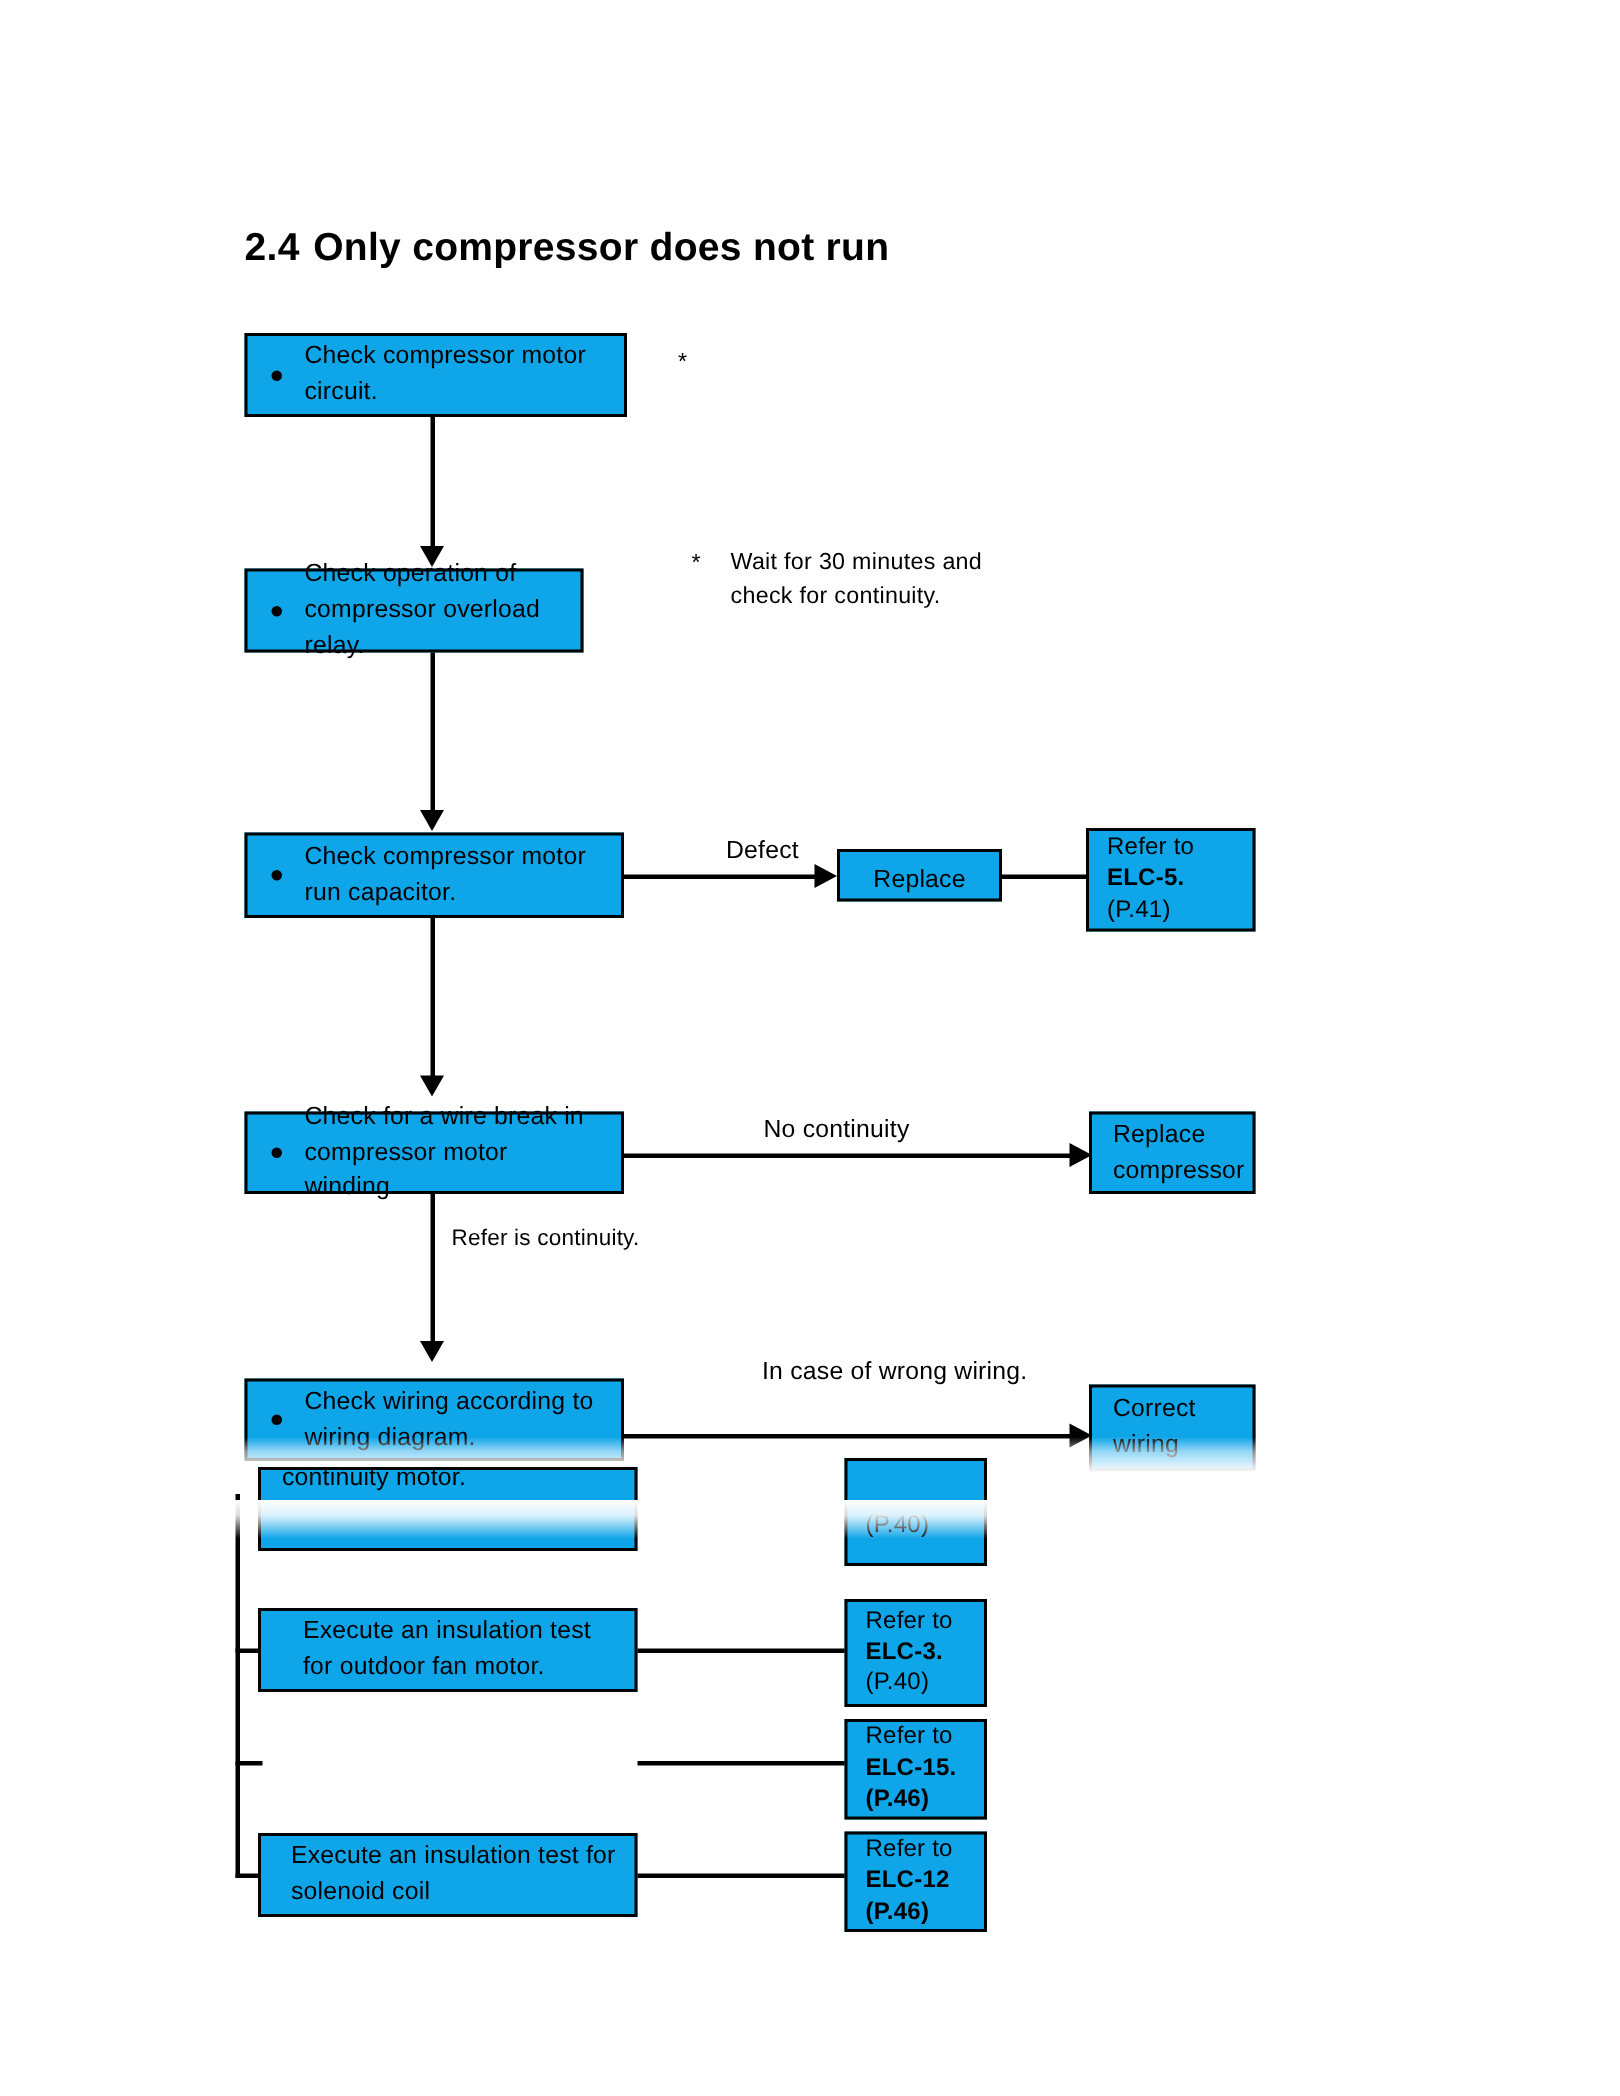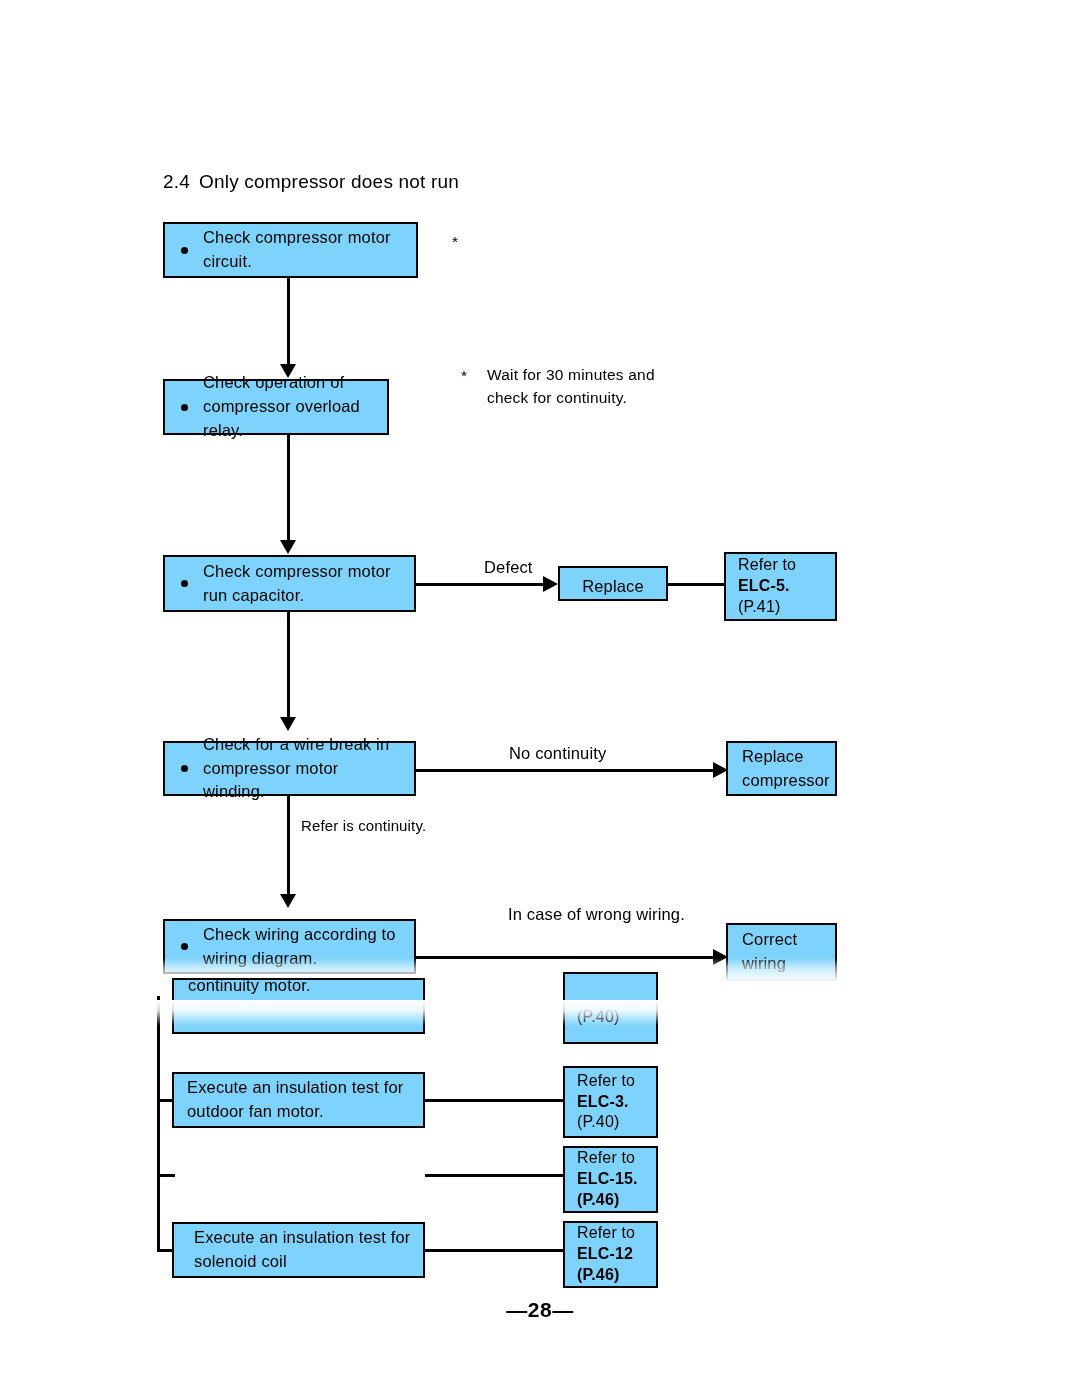--- a/index.html
+++ b/index.html
@@ -65,34 +65,33 @@
     letter-spacing: 1.5px;
     line-height: 1;
     transform: scaleX(1.02);
   }
 
   
   #section-title {
     position: absolute;
     left: 163px;
     top: 149px;
-    font-size: 19px;
-    font-weight: 400;
+    font-size: 26px;
+    font-weight: 700;
     letter-spacing: .2px;
     white-space: nowrap;
-    margin-top: 22px;
   }
   #section-title .num { margin-right: 9px; }
 
   
   .box {
     position: absolute;
     box-sizing: border-box;
     border: 2.5px solid #000;
-    background: #7dd3fc;
+    background: #0ea5e9;
     display: flex;
     align-items: center;
   }
   .box.light { border-width: 2px; }
   .box .inner {
     padding: 0 10px 0 14px;
     font-size: 16.5px;
     line-height: 1.45;
     letter-spacing: .15px;
   }
@@ -296,21 +295,21 @@
   </div>
   <div class="box refbox light" style="left:563px; top:972px; width:95px; height:72px;">
     <span class="inner">
       <span class="l3" style="margin-top:18px; display:block;">(P.40)</span>
     </span>
   </div>
   <div class="fade" id="fade-low"></div>
 
   <div class="hline thin" style="left:157px; top:1099px; width:18px;"></div>
   <div class="box light" style="left:172px; top:1072px; width:253px; height:56px;">
-    <span class="inner" style="padding-left:13px;">Execute an insulation test for outdoor fan motor.</span>
+    <span class="inner" style="padding-left:28px;">Execute an insulation test for outdoor fan motor.</span>
   </div>
   <div class="hline thin" style="left:425px; top:1099px; width:140px;"></div>
   <div class="box refbox light" style="left:563px; top:1066px; width:95px; height:72px;">
     <span class="inner">
       <span class="l1">Refer to</span>
       <span class="l2">ELC-3.</span>
       <span class="l3">(P.40)</span>
     </span>
   </div>
 
@@ -330,15 +329,14 @@
   </div>
   <div class="hline thin" style="left:425px; top:1249px; width:140px;"></div>
   <div class="box refbox light bold-page" style="left:563px; top:1221px; width:95px; height:67px;">
     <span class="inner">
       <span class="l1">Refer to</span>
       <span class="l2">ELC-12</span>
       <span class="l3">(P.46)</span>
     </span>
   </div>
 
-  <div id="page-number">—28—</div>
 
 </div>
 
 </body></html>

